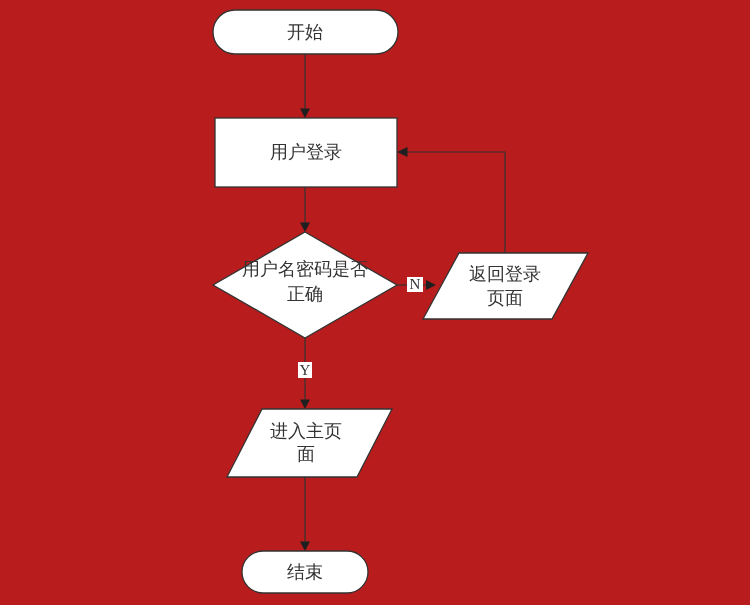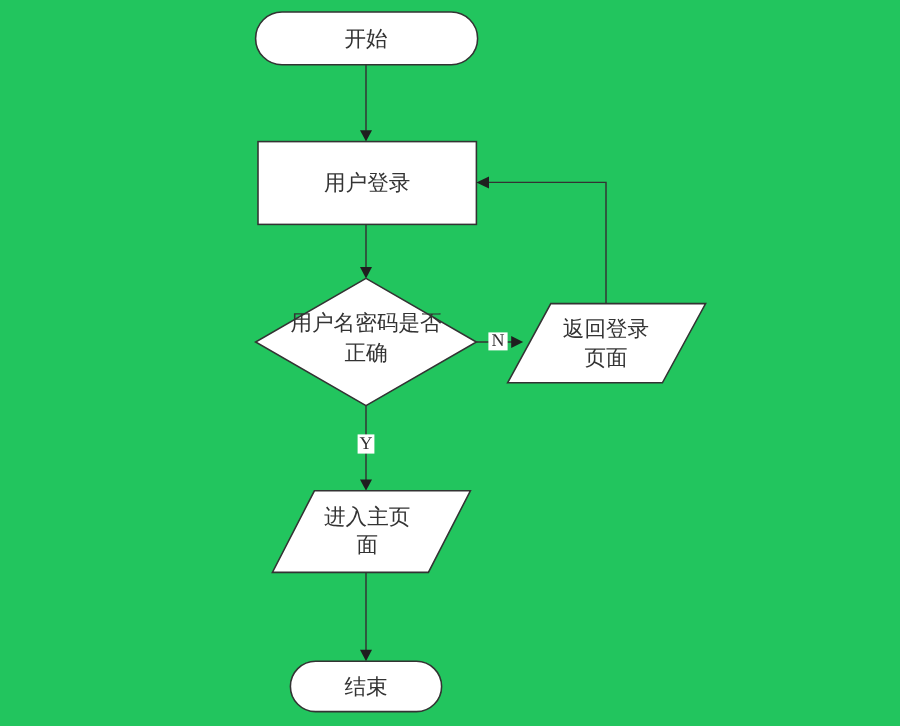--- a/index.html
+++ b/index.html
@@ -4,21 +4,21 @@
 <style>
   html, body {
     margin: 0;
     padding: 0;
     background: #ffffff;
   }
   #canvas {
     position: relative;
     width: 750px;
     height: 605px;
-    background: #22c55e;
+    background: #b91c1c;
     font-family: "Liberation Serif", "DejaVu Serif", serif;
     text-align: center;
   }
   svg {
     display: block;
   }
   .shape {
     fill: #ffffff;
     stroke: #333333;
     stroke-width: 1.3;

